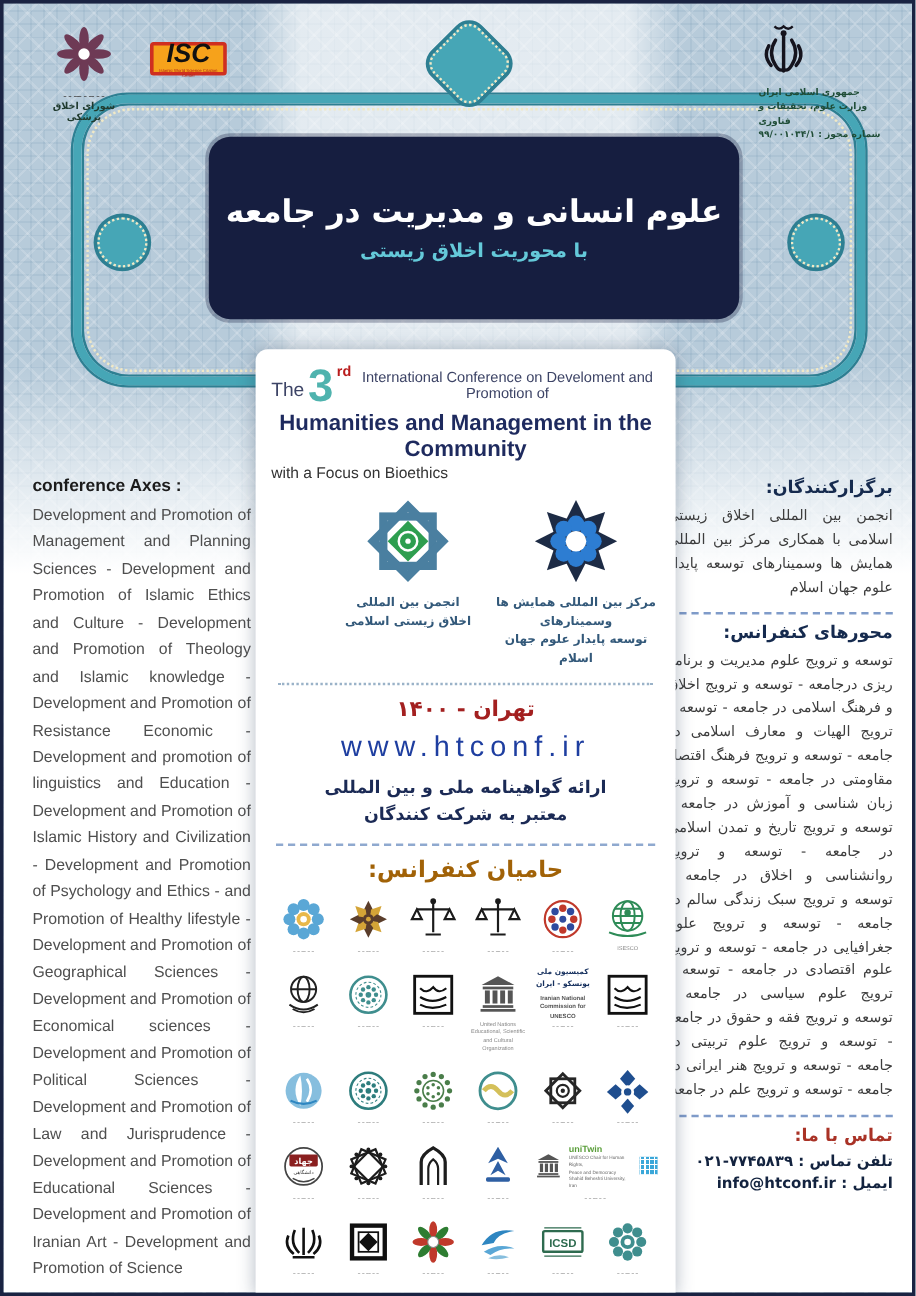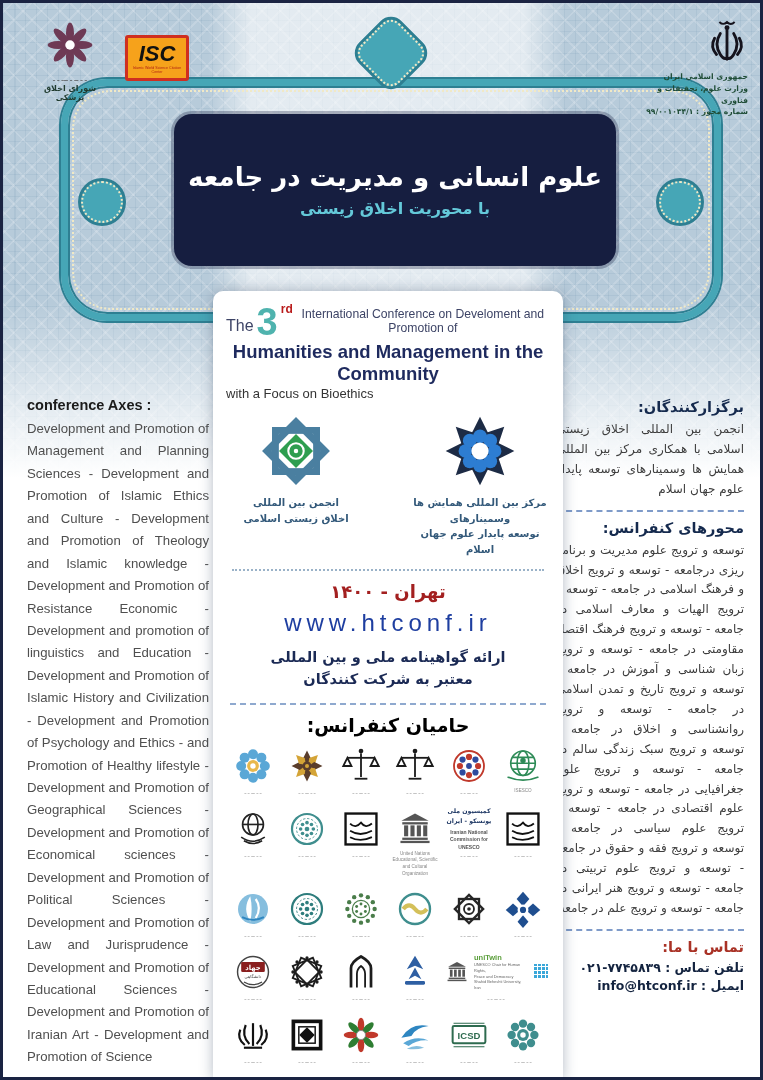--- a/index.html
+++ b/index.html
@@ -29,25 +29,25 @@
   .b1{font-size:19px;font-weight:bold;color:#fff}
   .b1 .b1r{color:#e2503c;font-size:25px}
   .b2{font-size:26px;font-weight:bold;color:#fff}
   .b3{font-size:16px;font-weight:bold;color:#64c9d9}
   
   .hdr-left{position:absolute;left:26px;top:16px;display:flex;gap:14px;align-items:flex-start;z-index:2}
   .medlogo{width:82px;text-align:center}
   .medlogo svg{width:52px;height:52px}
   .med-sq{display:block;font-size:7px;color:#444;letter-spacing:1px;line-height:1.2}
   .med-cap{display:block;font-size:8px;font-weight:bold;color:#1f3a2e;margin-top:1px;direction:rtl}
-  .isc{margin-top:16px;width:64px;height:46px;background:#f6a21b;border:3px solid #cf2f20;border-radius:3px;
+  .isc{margin-top:16px;width:64px;height:28px;background:#f6a21b;border:3px solid #cf2f20;border-radius:3px;
     display:flex;flex-direction:column;align-items:center;justify-content:center;box-sizing:border-box}
   .isc-t{font-family:"Liberation Sans",sans-serif;font-weight:bold;font-style:italic;font-size:22px;color:#111;line-height:1}
   .isc-s{font-size:3.6px;color:#b02015;margin-top:1px;text-align:center;font-family:"Liberation Sans",sans-serif}
-  .hdr-right{position:absolute;right:12px;top:16px;width:104px;text-align:right;z-index:2}
+  .hdr-right{position:absolute;right:24px;top:16px;width:104px;text-align:left;z-index:2}
   .hdr-right svg{width:42px;height:48px}
   .lic{direction:rtl;font-size:7.6px;color:#1f4d37;line-height:1.55;font-weight:bold}
   .lic span{display:block}
   
   .left-col{position:absolute;left:24px;top:394px;width:182px;font-family:"Liberation Sans",sans-serif;z-index:2}
   .left-col h3{font-size:14.5px;color:#1b1b1b;margin:0 0 5px;font-weight:bold}
   .left-col p{font-size:13.2px;line-height:1.7;color:#4f4f4f;text-align:justify;margin:0;hyphens:auto}
   .right-col{position:absolute;right:16px;top:396px;width:188px;z-index:2}
   .rc-h{font-size:14.5px;color:#152a4e;margin:0 0 5px;font-weight:bold}
   .rc-h.red{color:#a93226}
@@ -58,31 +58,31 @@
   
   .card{position:absolute;left:210px;top:288px;width:350px;height:789px;background:#fff;border-radius:10px 10px 0 0;
     box-shadow:0 0 14px rgba(40,60,90,.35);z-index:4;padding:16px 13px 0;box-sizing:border-box;text-align:center}
   .t-row{display:flex;justify-content:center;align-items:flex-end;gap:3px;font-family:"Liberation Sans",sans-serif}
   .t-the{font-size:16px;color:#3d4466;padding-bottom:3px}
   .t-3{font-size:38px;line-height:.78;font-weight:bold;color:#4fb3ae;position:relative;margin-right:15px}
   .t-rd{position:absolute;top:-3px;right:-15px;font-size:12px;font-weight:bold;color:#b91c1c}
   .t-l1{font-size:12.2px;color:#3d4466;padding-bottom:3px}
   .t-l2{font-family:"Liberation Sans",sans-serif;font-size:18.5px;font-weight:bold;color:#1e2a5e;margin-top:3px}
   .t-l3{font-family:"Liberation Sans",sans-serif;font-size:13px;color:#333;text-align:left;margin-top:1px;padding-right:10px}
-  .orgs{display:flex;justify-content:space-between;gap:40px;margin-top:14px}
+  .orgs{display:flex;justify-content:flex-end;margin-top:14px}
   .org{width:140px}
   .org svg{width:72px;height:72px}
   .org-cap{font-size:10px;font-weight:bold;color:#33597a;line-height:1.55;direction:rtl;margin-top:4px}
   .sep-dot{border-top:2px dotted #9ab2c8;margin:12px 6px 10px}
   .tehran{font-size:18px;font-weight:bold;color:#a32020;direction:rtl}
   .site{display:block;font-family:"Liberation Sans",sans-serif;font-size:24px;font-weight:normal;color:#1e3ea0;
     letter-spacing:5px;text-decoration:none;margin-top:7px}
   .cert{font-size:14.5px;font-weight:bold;color:#1b2a55;line-height:1.55;margin-top:9px;direction:rtl;padding:0 28px}
   .sep-dash{border-top:2px dashed #8fa9cf;margin:12px 4px 9px}
-  .sp-h{font-size:19px;font-weight:bold;color:#000000;direction:rtl;margin:0 0 10px}
+  .sp-h{font-size:19px;font-weight:bold;color:#a16207;direction:rtl;margin:0 0 10px}
   .sponsor-grid{display:grid;grid-template-columns:repeat(6,1fr);column-gap:4px;row-gap:12px;padding:0 2px}
   .sp-cell{display:flex;flex-direction:column;align-items:center;min-width:0}
   .sp-cell.span2{grid-column:span 2}
   .splogo{width:40px;height:40px}
   .cap{font-size:4.6px;color:#888;margin-top:2px;text-align:center;line-height:1.45;max-width:52px;font-family:"Liberation Sans",sans-serif}
   .sq{font-size:6px;color:#9a9a9a}
   .tb{height:40px;display:flex;flex-direction:column;justify-content:center;align-items:center}
   .tb-fa{font-size:6.2px;color:#16305e;direction:rtl;font-weight:bold;line-height:1.6}
   .tb-en{font-size:5px;color:#555;margin-top:3px;font-weight:bold;font-family:"Liberation Sans",sans-serif;line-height:1.5}
   .uu{display:flex;align-items:center;gap:4px;height:40px}

